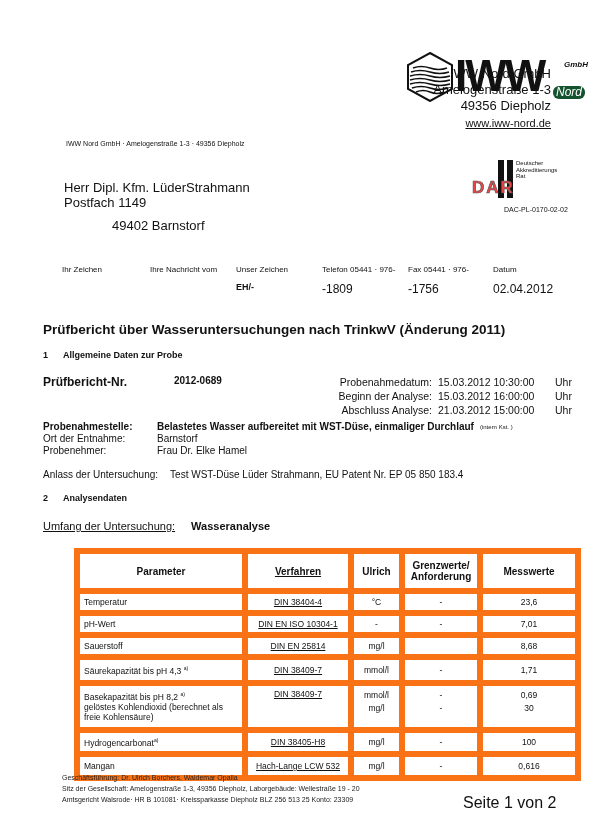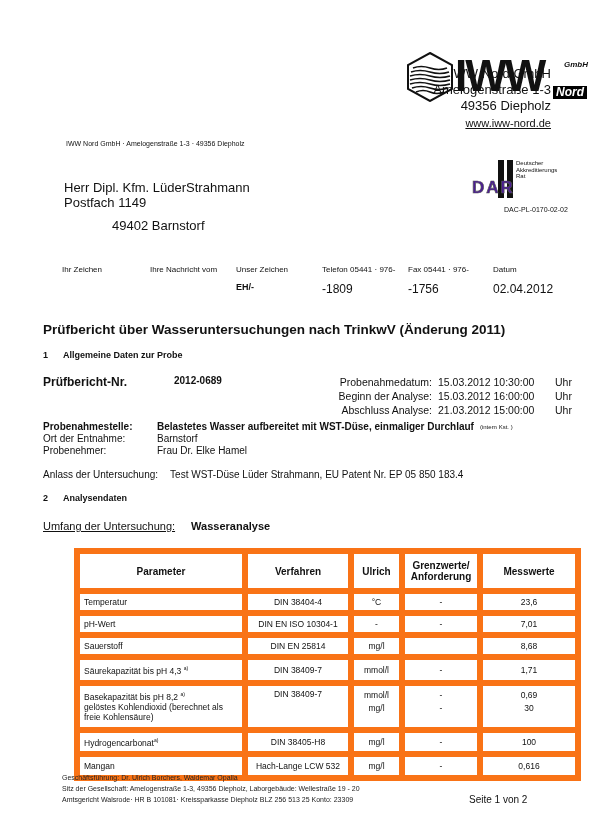--- a/index.html
+++ b/index.html
@@ -3,32 +3,32 @@
 <meta charset="utf-8">
 <style>
   html, body { margin: 0; padding: 0; background: #ffffff; }
   body { width: 607px; height: 835px; position: relative; overflow: hidden; color: #111; font-family: "Liberation Sans", sans-serif; }
   .abs { position: absolute; }
   
   .logo { left: 405px; top: 2px; width: 180px; height: 52px; margin-top: 48px; }
   .logo-hex { position: absolute; left: 0; top: 2px; width: 50px; height: 50px; }
   .logo-text { position: absolute; left: 50px; top: 4px; font-weight: bold; font-size: 44px; letter-spacing: -2px; font-family: "Liberation Sans", sans-serif; line-height: 44px; }
   .logo-gmbh { position: absolute; left: 159px; top: 10px; font-size: 8px; font-weight: bold; font-style: italic; }
-  .logo-nord { position: absolute; left: 148px; top: 36px; background: #000000; color: #fff; font-size: 12px; font-weight: bold; font-style: italic; padding: 0 3px; line-height: 13px; }
+  .logo-nord { position: absolute; left: 148px; top: 36px; background: #14532d; color: #fff; font-size: 12px; font-weight: normal; font-style: italic; padding: 0 3px; line-height: 13px; border-radius: 6px; }
   .sender-addr { right: 56px; top: 66px; text-align: right; font-size: 13px; line-height: 16px; }
   .web { right: 56px; top: 117px; font-size: 11px; text-decoration: underline; }
   .return-line { left: 66px; top: 140px; font-size: 7px; }
   .recipient { left: 64px; top: 180px; font-size: 13px; line-height: 15px; }
   .recipient-city { left: 64px; top: 218px; font-size: 13px; margin-left: 48px; }
   .dar { left: 470px; top: 158px; width: 110px; height: 60px; }
   .dar-bars { position: absolute; left: 28px; top: 2px; width: 16px; height: 38px; }
   .dar-bar1 { position: absolute; left: 0; top: 0; width: 6px; height: 38px; background:#111;}
   .dar-bar2 { position: absolute; left: 9px; top: 0; width: 6px; height: 38px; background:#111;}
   .dar-label { position: absolute; left: 46px; top: 2px; font-size: 6px; line-height: 6.5px; }
-  .dar-letters { position: absolute; left: 2px; top: 20px; font-size: 17px; letter-spacing: 2px; color: #4c1d95; -webkit-text-stroke: 0.7px #555; font-weight: bold; }
+  .dar-letters { position: absolute; left: 2px; top: 20px; font-size: 17px; letter-spacing: 2px; color: #ef4444; -webkit-text-stroke: 0.7px #555; font-weight: bold; }
   .dar-code { position: absolute; left: 34px; top: 48px; font-size: 7px; }
   .ref-row { top: 265px; left: 0; width: 607px; height: 40px; }
   .ref-col { position: absolute; top: 0; }
   .ref-label { font-size: 8px; display: block; }
   .ref-val { font-size: 12px; display: block; margin-top: 8px; }
   .ref-val.bold { font-weight: bold; font-size: 9px; }
   .title { left: 43px; top: 322px; font-size: 13.5px; font-weight: bold; }
   .sec1 { left: 43px; top: 350px; font-size: 9px; font-weight: bold; }
   .sec-num { display: inline-block; width: 20px; }
   .pb-label { left: 43px; top: 375px; font-size: 12px; font-weight: bold; }
@@ -47,27 +47,27 @@
   .anlass .v { margin-left: 12px; }
   .sec2 { left: 43px; top: 493px; font-size: 9px; font-weight: bold; }
   .umfang { left: 43px; top: 520px; font-size: 11px; }
   .umfang .u { text-decoration: underline; }
   .umfang .b { font-weight: bold; margin-left: 16px; }
   table.results { position: absolute; left: 74px; top: 548px; border-collapse: collapse; font-size: 8.5px; }
   table.results th, table.results td { border: 6px solid #f97316; padding: 0 4px; }
   table.results th { font-size: 10px; font-weight: bold; height: 34px; }
   table.results td { height: 16px; }
   .c1 { width: 154px; text-align: left; }
-  .c2 { width: 92px; text-align: center; }
+  .c2 { width: 92px; text-align: center; text-decoration: underline; }
   .c3 { width: 37px; text-align: center; }
   .c4 { width: 64px; text-align: center; }
   .c5 { width: 84px; text-align: center; }
   sup { font-size: 5px; }
   .footer { left: 62px; top: 772px; font-size: 7px; line-height: 11px; color: #222; }
-  .pageno { left: 463px; top: 794px; font-size: 10px; margin-left: 6px; }
+  .pageno { left: 463px; top: 794px; font-size: 16px; }
 </style>
 </head>
 <body>
 
 <div class="abs logo">
   <svg class="logo-hex" viewBox="0 0 50 50">
     <polygon points="25,1 47,13 47,37 25,49 3,37 3,13" fill="#fff" stroke="#111" stroke-width="2"></polygon>
     <g stroke="#111" stroke-width="1.6" fill="none">
       <path d="M8,16 q8,-3 17,0 t17,0"></path>
         <path d="M6,20 q9,-3 19,0 t19,0"></path>

